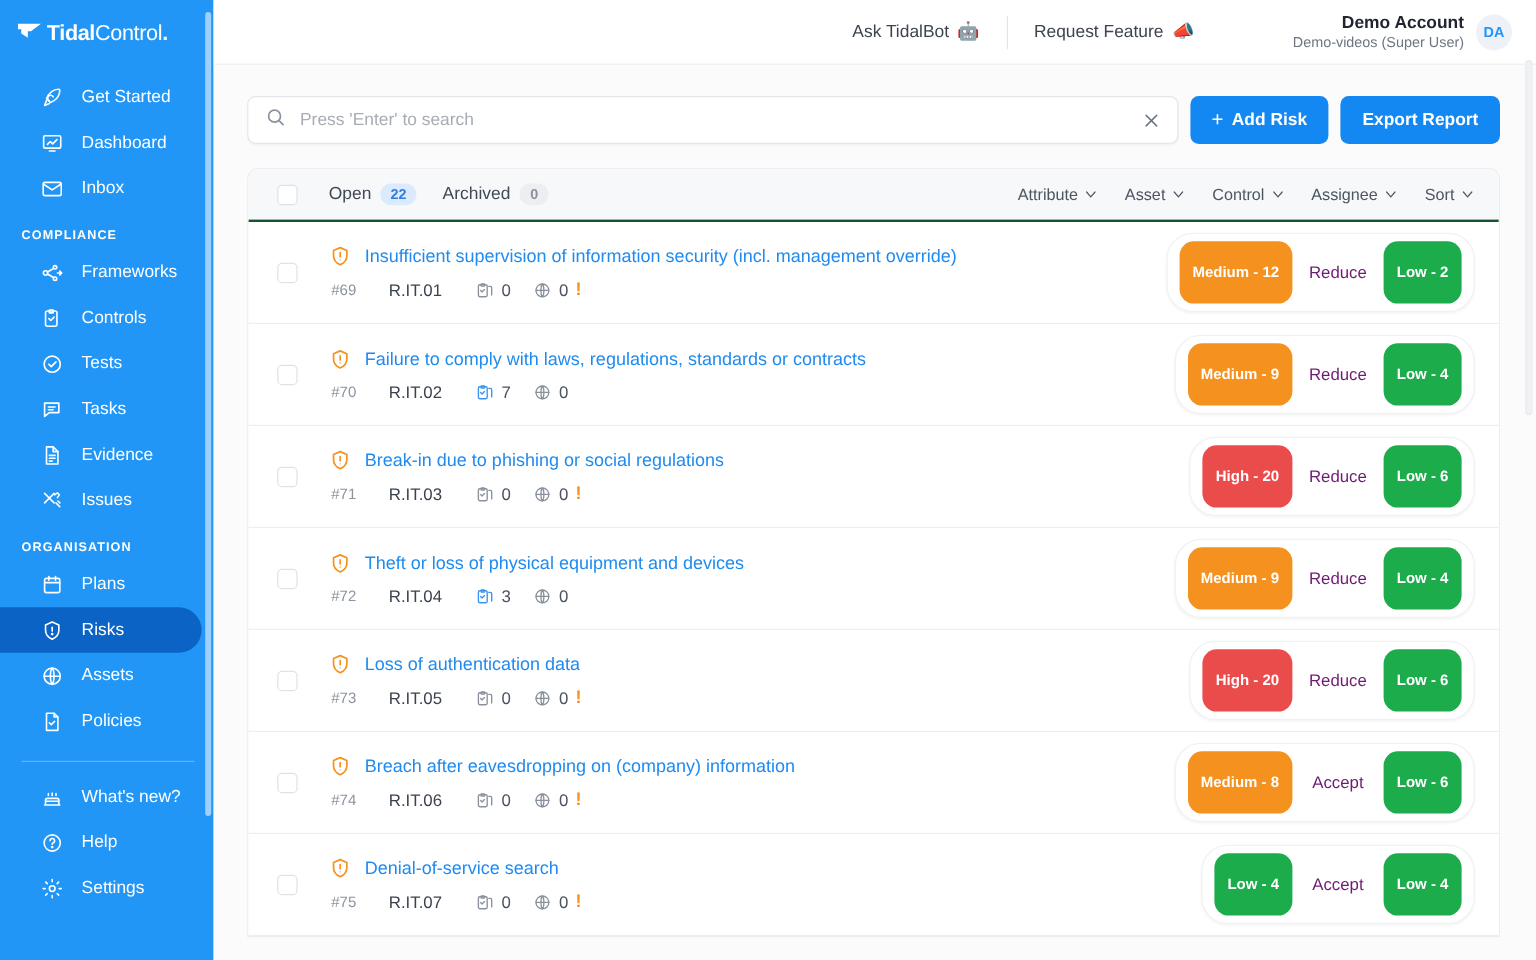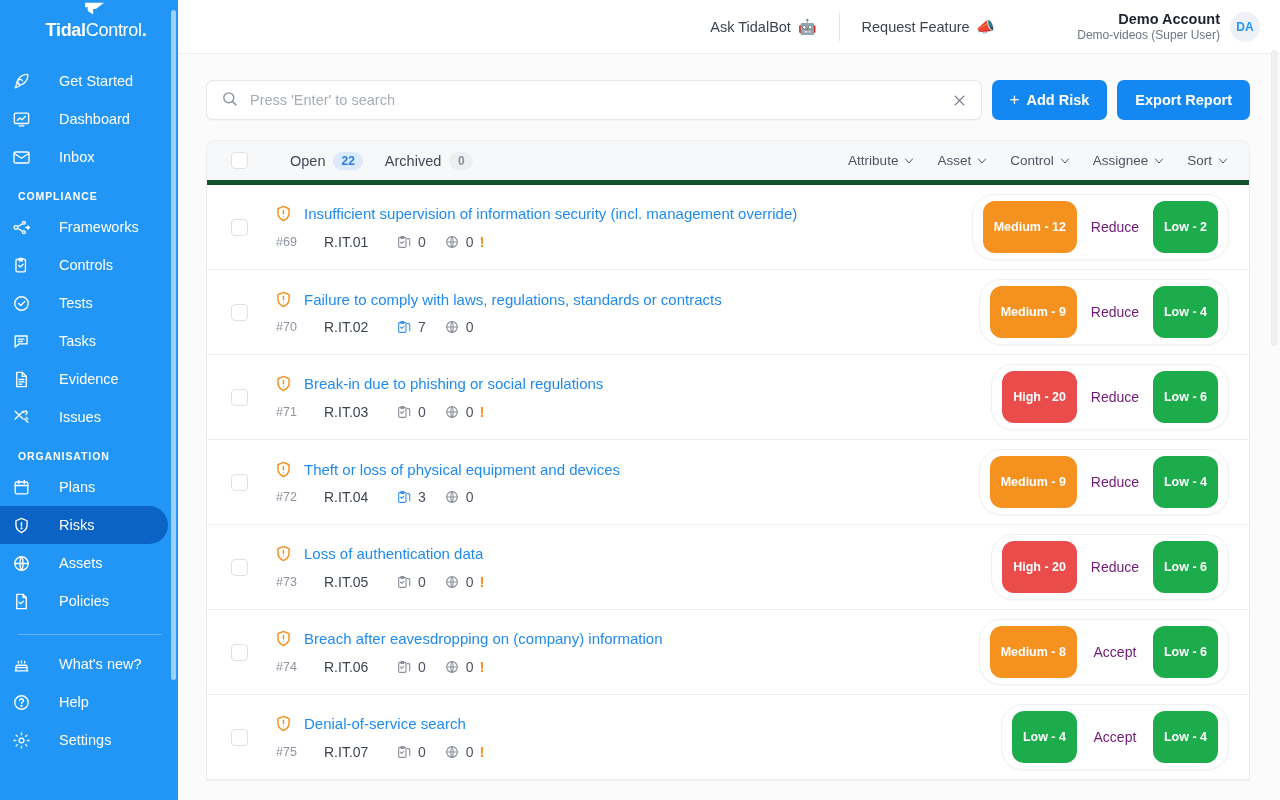--- a/index.html
+++ b/index.html
@@ -16,38 +16,37 @@
     width: 178px; min-width: 178px; height: 800px;
     background: #2196F7;
     position: relative;
     color: #ffffff;
     overflow: hidden;
   }
   .logo-wrap {
     height: 54px;
     display: flex; align-items: center;
     padding-left: 14px;
-    flex-direction: column;
   }
   .logo-mark { width: 22px; height: 20px; margin-right: 3px; flex: none; }
   .logo-text { font-size: 18px; letter-spacing: -0.3px; white-space: nowrap; }
   .logo-text .b { font-weight: 700; }
   .logo-text .l { font-weight: 400; }
   .logo-text .dot { font-weight: 700; font-size: 18px; }
 
   .nav-section-label {
     font-size: 10.5px; font-weight: 700; letter-spacing: 0.9px;
     color: #ffffff; padding: 0 0 6px 18px;
     margin-top: 14px;
   }
   .nav-item {
     height: 38px;
     display: flex; align-items: center;
-    padding-left: 12px;
-    gap: 28px;
+    padding-left: 34px;
+    gap: 15px;
     color: #ffffff;
     cursor: pointer;
     border-radius: 0 20px 20px 0;
     margin-right: 10px;
   }
   .nav-item.active { background: #0b63c5; }
   .nav-item .ico { width: 19px; height: 19px; flex: none; display: flex; align-items: center; justify-content: center; }
   .nav-item .lbl { font-size: 14.5px; font-weight: 500; white-space: nowrap; }
   .nav-top { margin-top: 8px; }
   .nav-divider {
@@ -127,24 +126,23 @@
   
   .card {
     margin-top: 20px;
     background: #ffffff;
     border: 1px solid #ecedf0;
     border-radius: 9px 9px 0 0;
     overflow: hidden;
   }
   .card-head {
     height: 44px; background: #f7f8fa;
-    border-bottom: 5px solid #14532d;
+    border-bottom: 2px solid #14532d;
     display: flex; align-items: center;
     padding: 0 20px 0 24px;
-    gap: 16px;
   }
   .cbox {
     width: 17px; height: 17px; border-radius: 4px;
     border: 1.5px solid #dfe1e6; background: #ffffff;
     flex: none; cursor: pointer;
   }
   .tabs { display: flex; align-items: center; gap: 22px; margin-left: 26px; }
   .tab { display: flex; align-items: center; gap: 8px; cursor: pointer; }
   .tab-label { font-size: 14.5px; color: #414855; }
   .tab-count {

